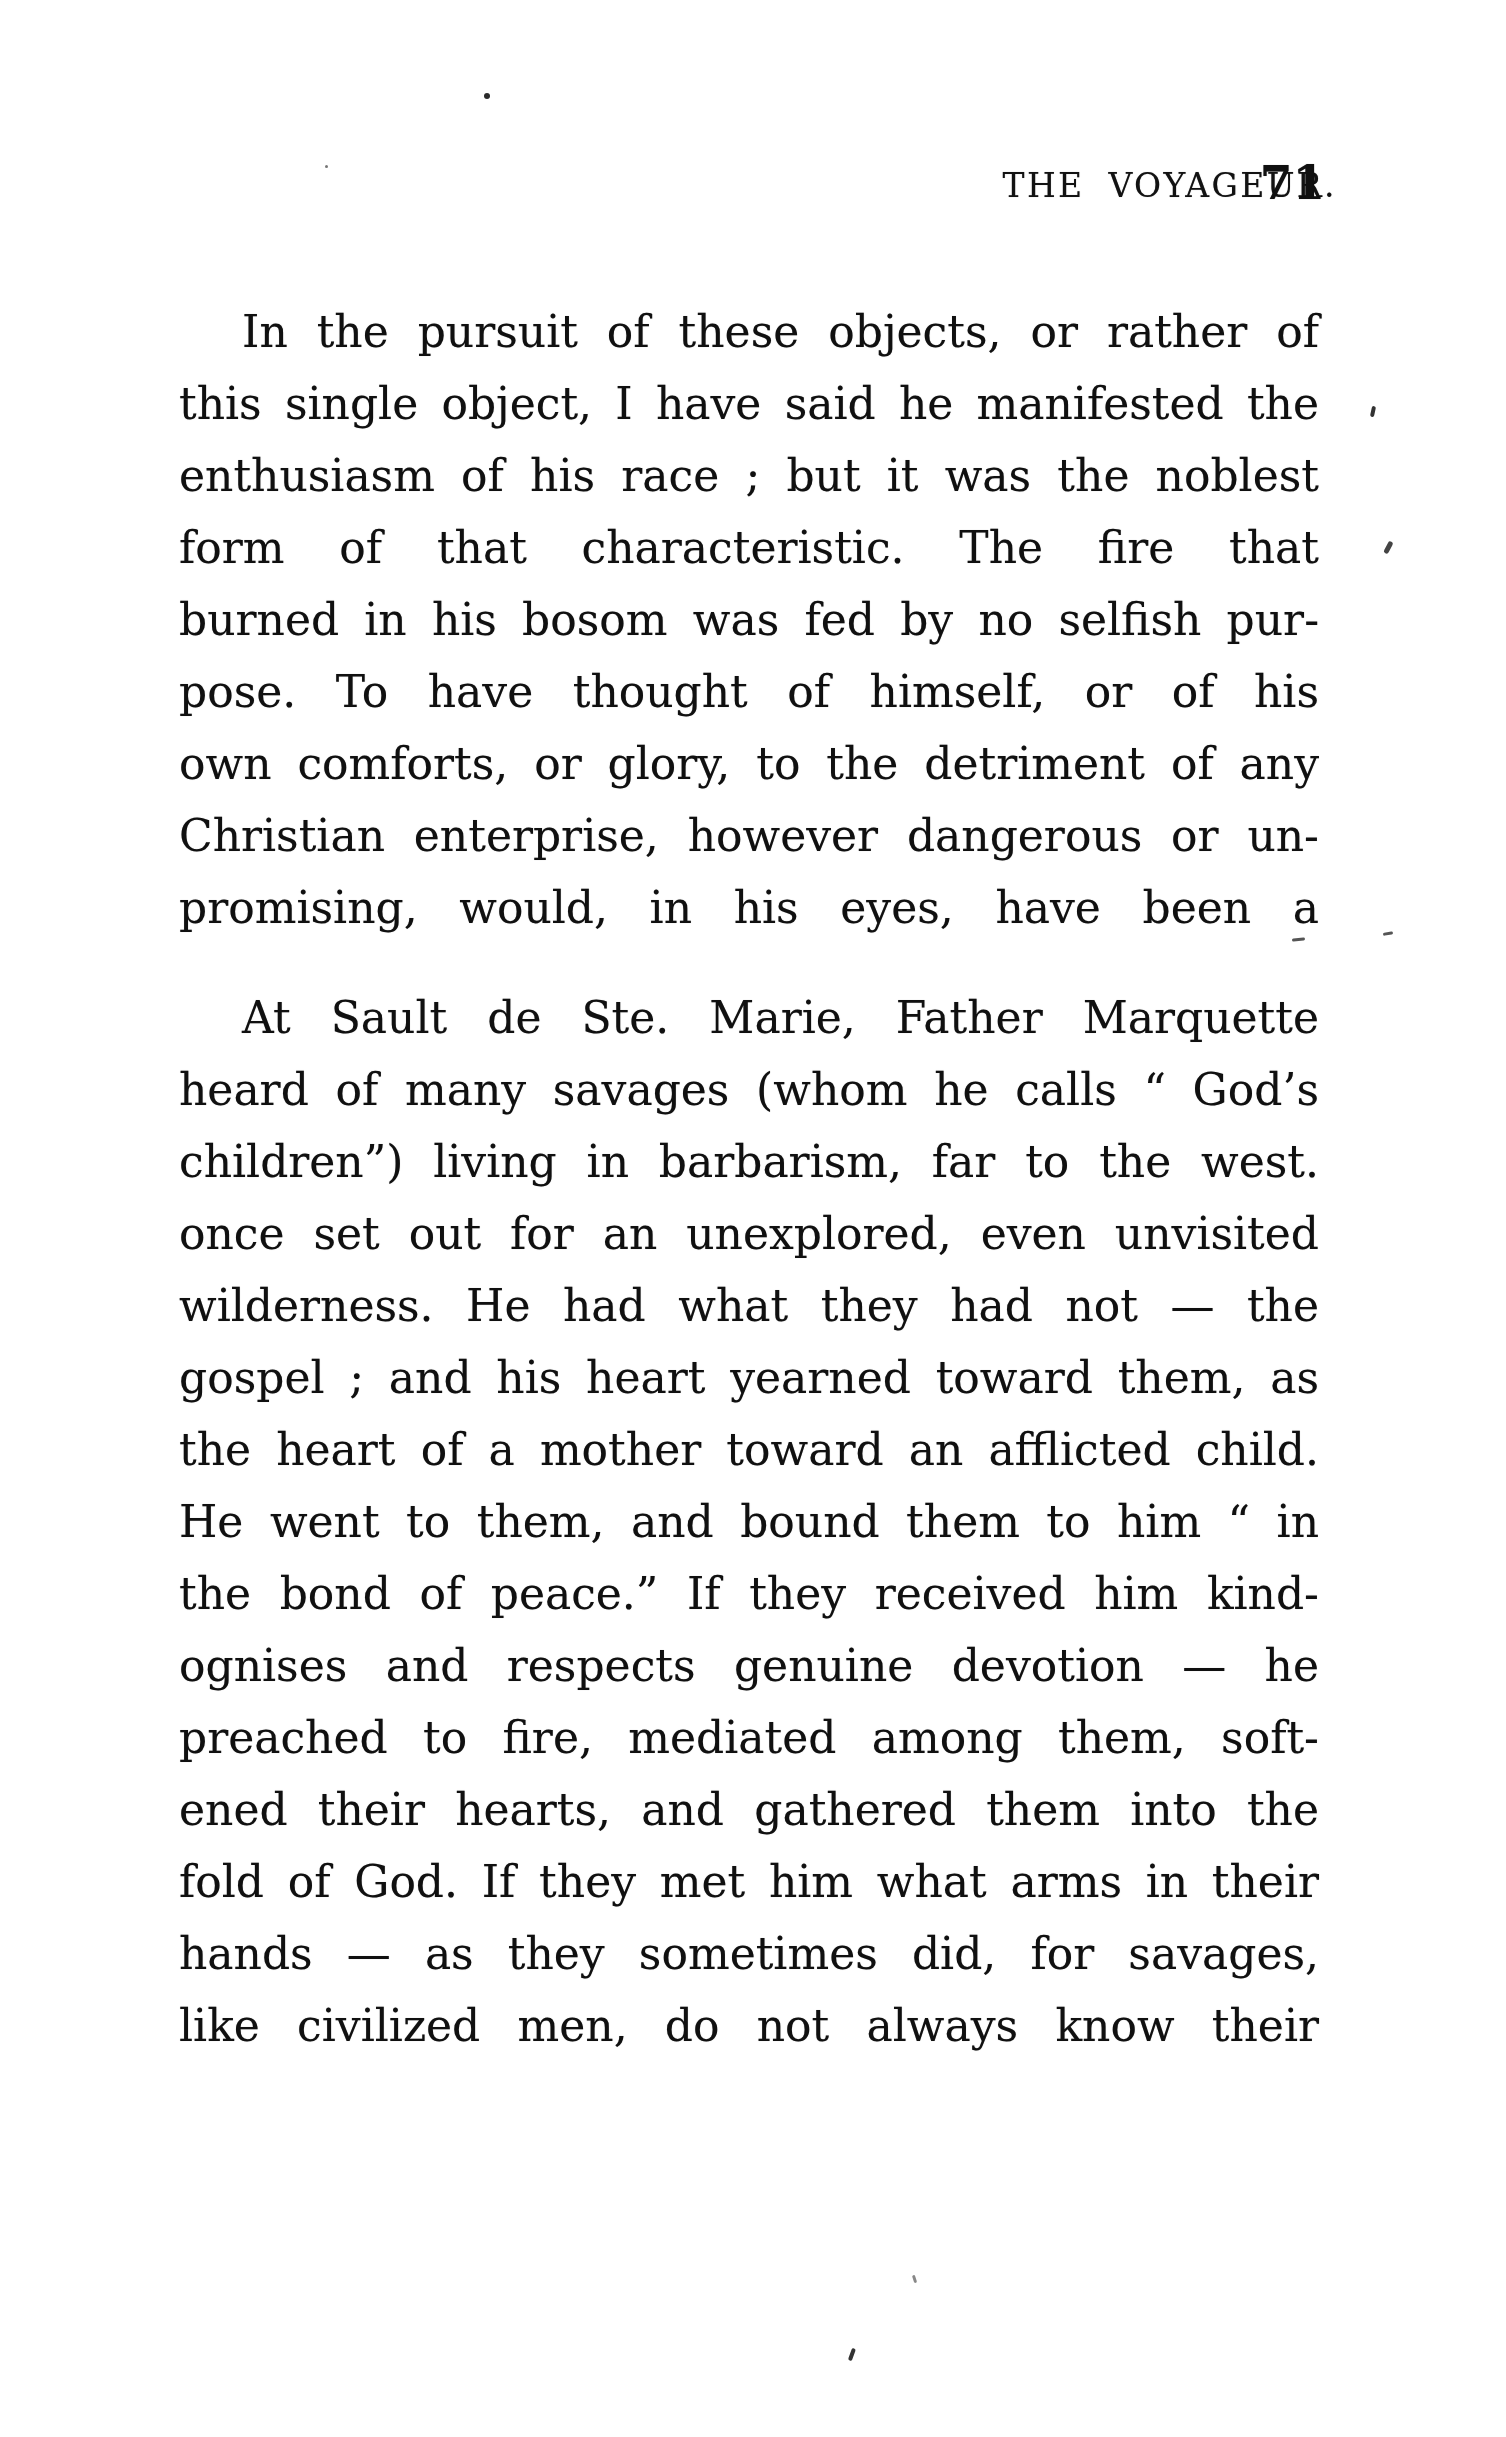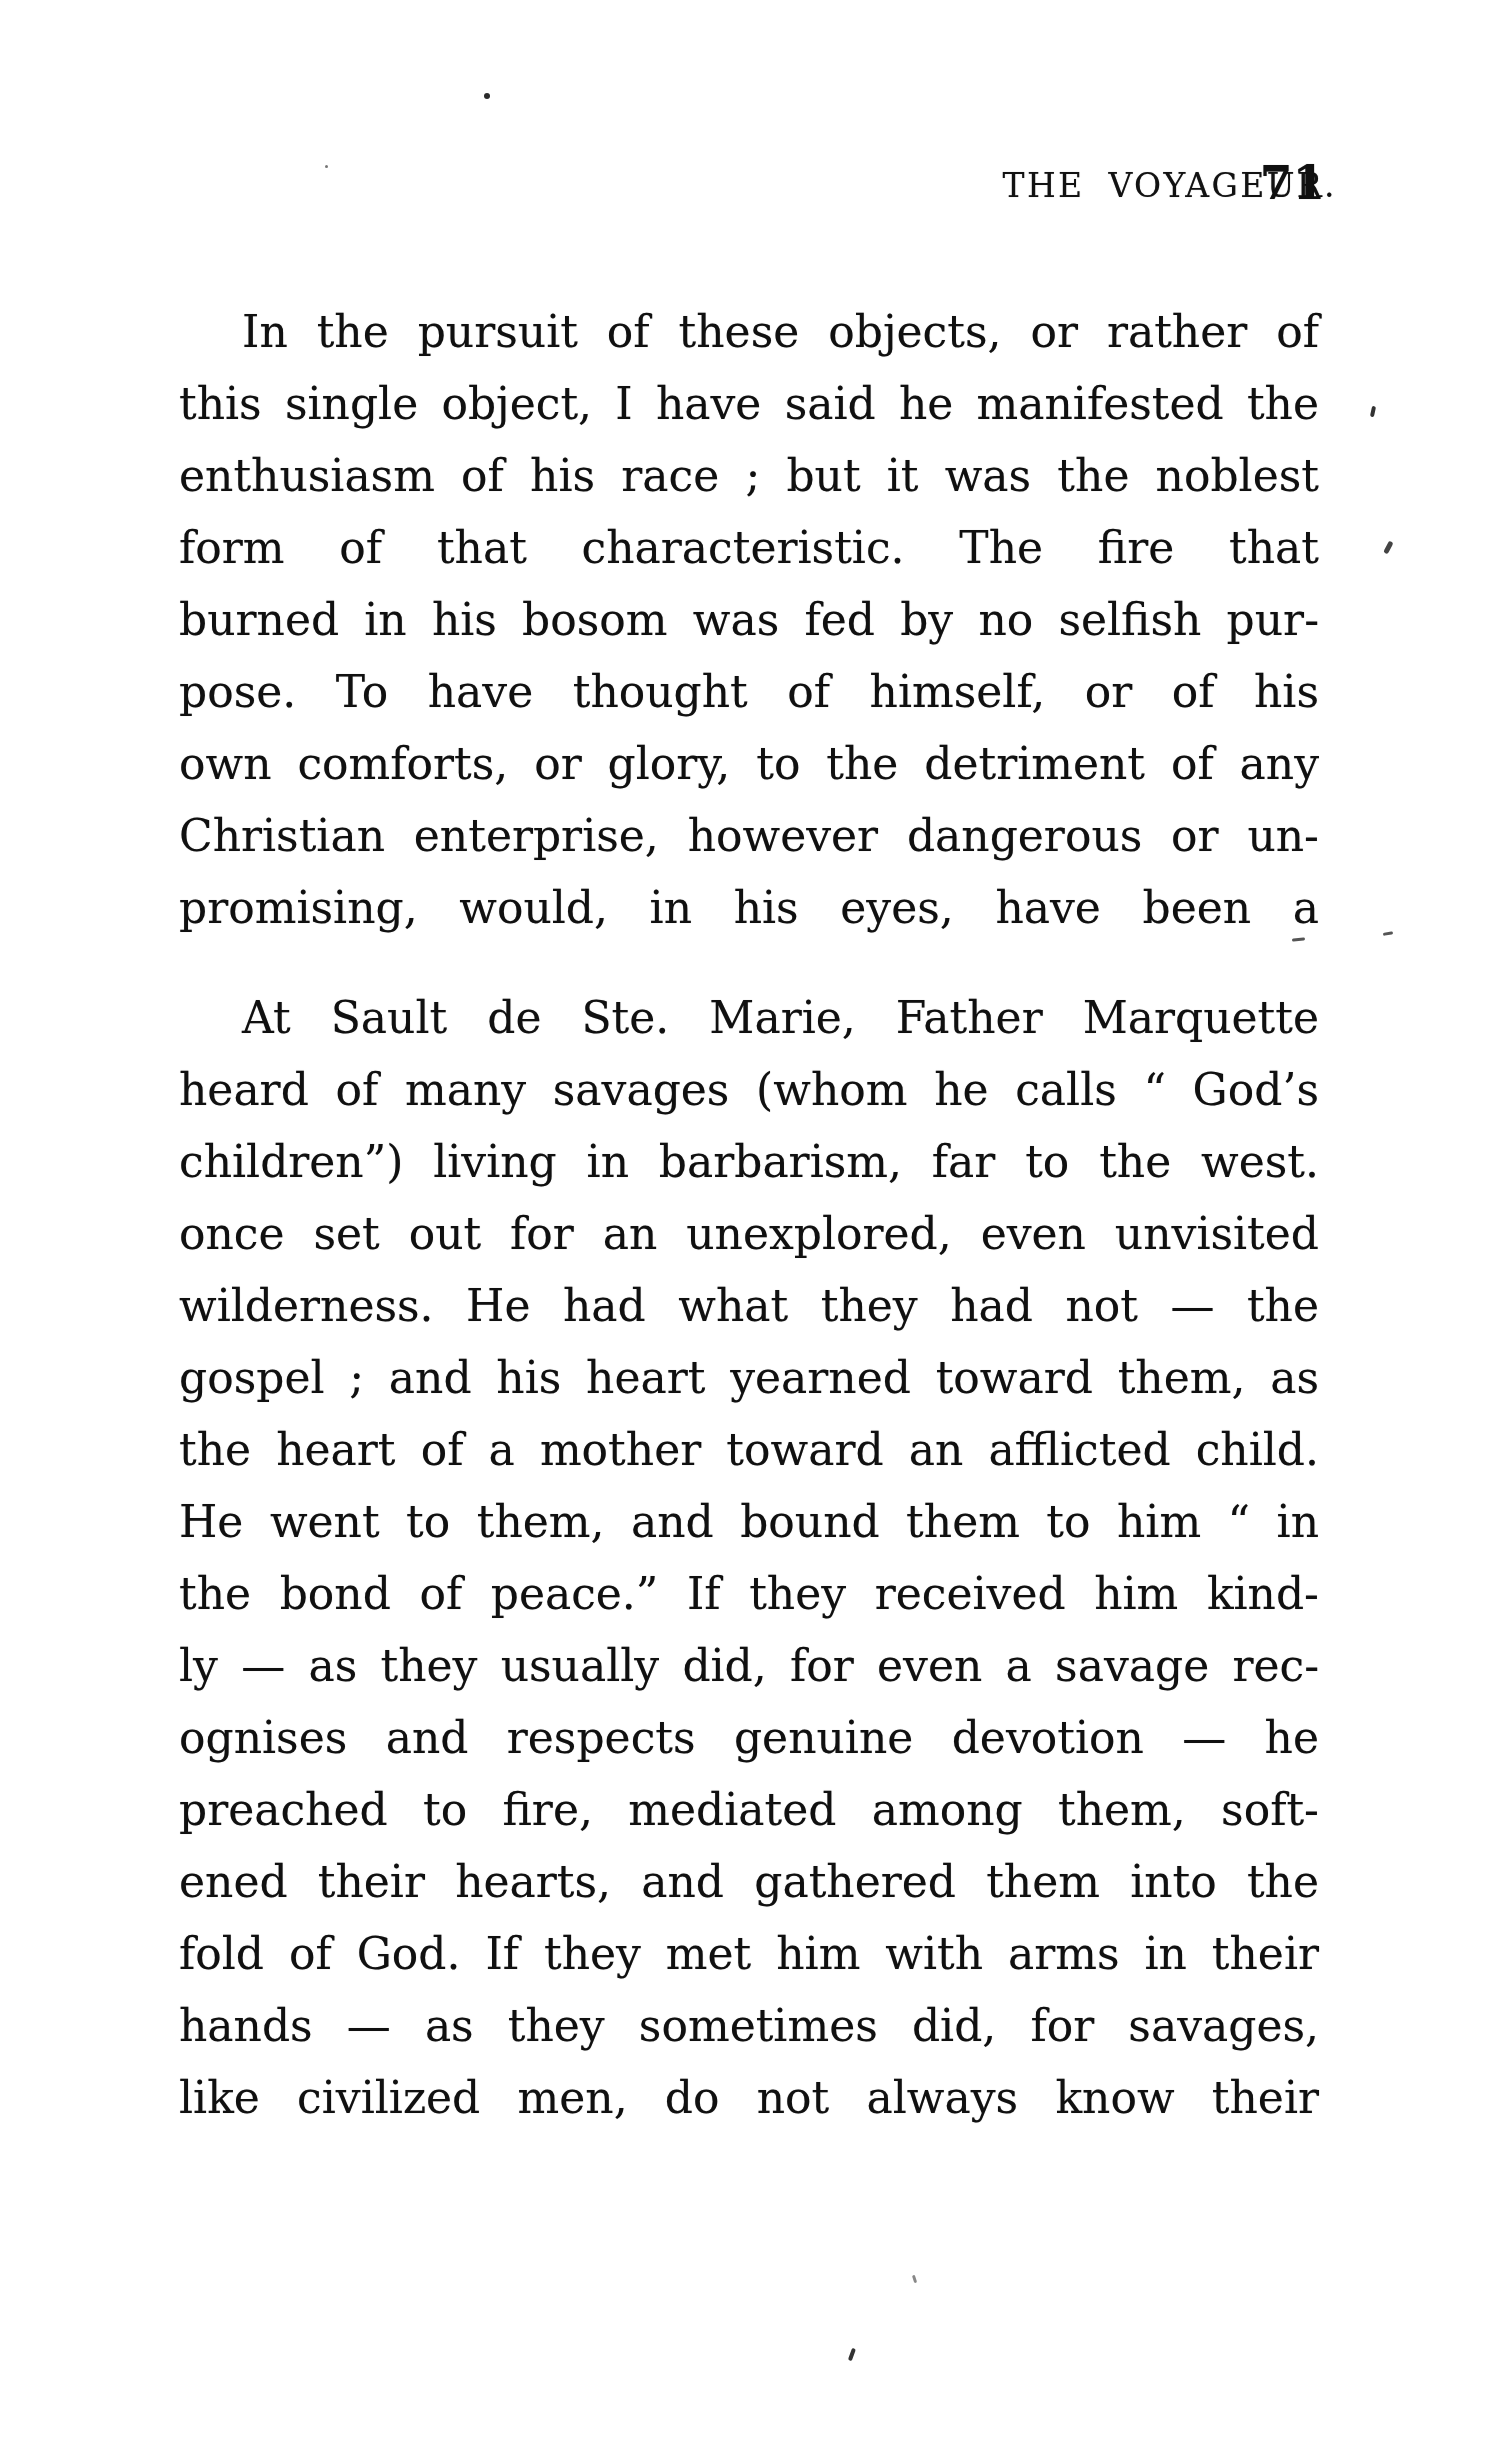--- a/index.html
+++ b/index.html
@@ -108,25 +108,24 @@
     <div class="paragraph p2">
       <div class="line indent">At Sault de Ste. Marie, Father Marquette</div>
       <div class="line">heard of many savages (whom he calls “ God’s</div>
       <div class="line">children”) living in barbarism, far to the west.</div>
       <div class="line">once set out for an unexplored, even unvisited</div>
       <div class="line">wilderness. He had what they had not — the</div>
       <div class="line">gospel ; and his heart yearned toward them, as</div>
       <div class="line">the heart of a mother toward an afflicted child.</div>
       <div class="line">He went to them, and bound them to him “ in</div>
       <div class="line">the bond of peace.” If they received him kind-</div>
-      <div class="line">ly — as they usually did, for even a savage rec-</div>
       <div class="line">ognises and respects genuine devotion — he</div>
       <div class="line">preached to fire, mediated among them, soft-</div>
       <div class="line">ened their hearts, and gathered them into the</div>
-      <div class="line">fold of God. If they met him with arms in their</div>
+      <div class="line">fold of God. If they met him what arms in their</div>
       <div class="line">hands — as they sometimes did, for savages,</div>
       <div class="line">like civilized men, do not always know their</div>
     </div>
 
   </div>
 
   <div class="artifact a1"></div>
   <div class="artifact a8"></div>
   <div class="artifact a2"></div>
   <div class="artifact a3"></div>

